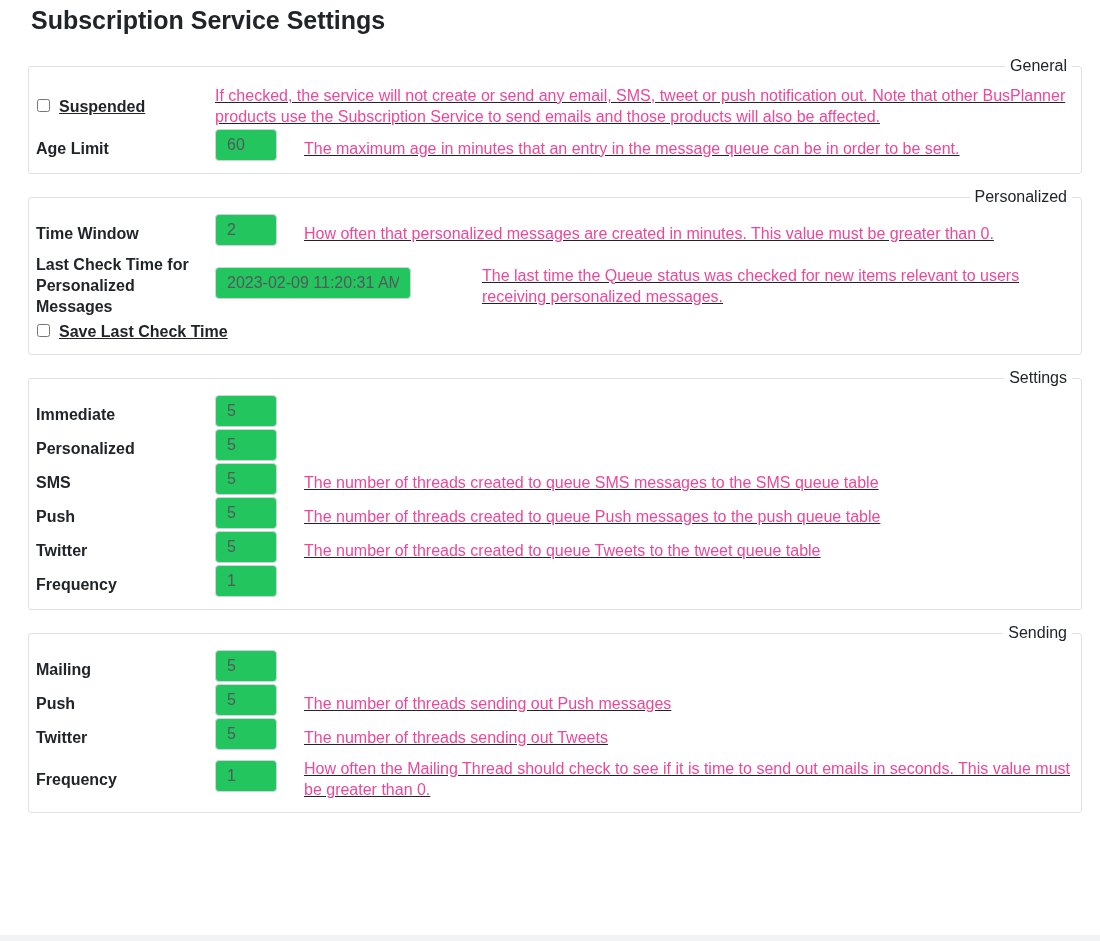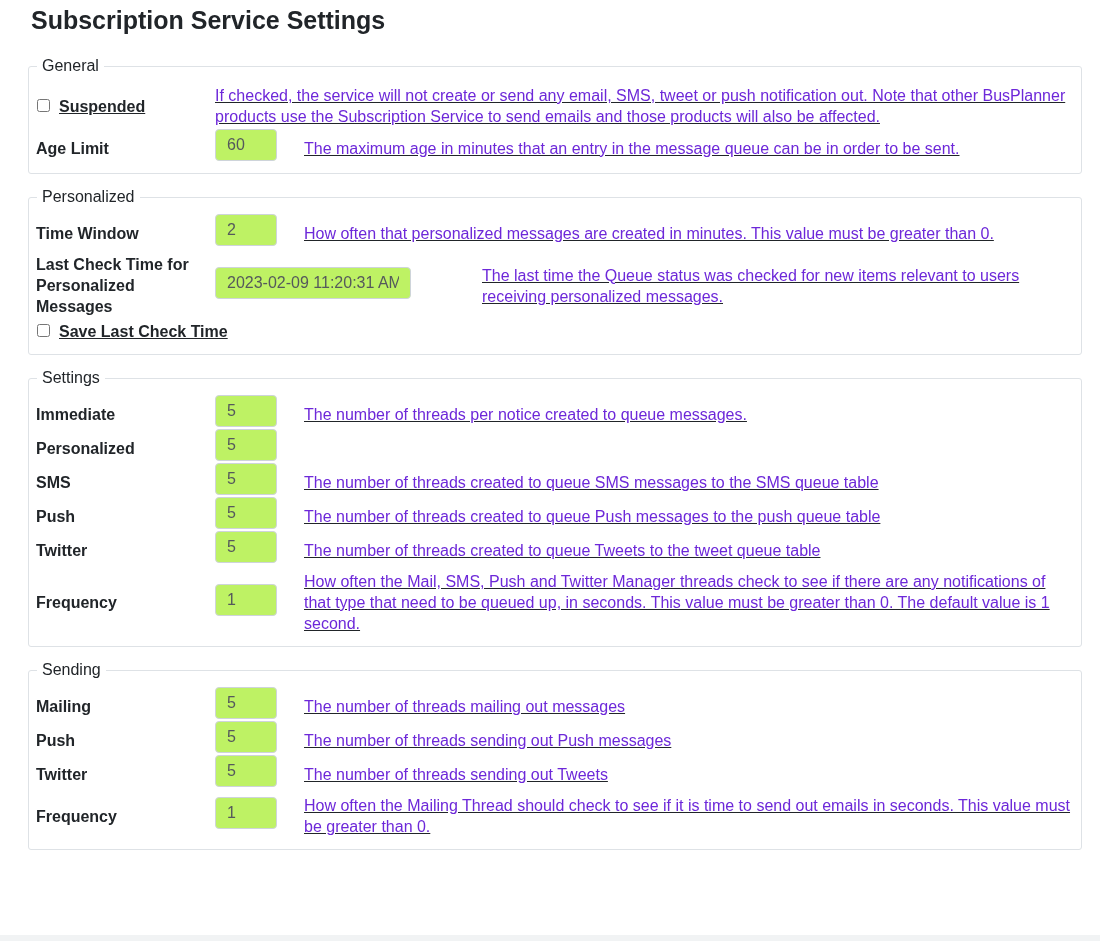--- a/index.html
+++ b/index.html
@@ -25,40 +25,41 @@
     border-radius: 3px;
     margin: 0 0 14px 0;
     padding: 6px 10px 12px 7px;
   }
   legend.section-legend {
     font-size: 16px;
     font-weight: 400;
     color: #212529;
     padding: 0 5px;
     margin-left: 1px;
+    text-align: right;
   }
   .form-row { display: flex; align-items: center; margin-top: 2px; text-decoration: underline; }
   .col-label { width: 179px; flex: none; padding-top: 6px; }
   .col-label.chk { padding-top: 2px; display: flex; align-items: flex-start; }
   .field-label { font-weight: 700; line-height: 21px; display: inline-block; }
   .col-input { flex: none; width: 89px; }
   .col-input.lg { width: 267px; }
   input.txt {
     height: 32px;
     border: 1px solid #ced4da;
     border-radius: 4px;
     padding: 0 11px;
     font-size: 16px;
     color: #55595c;
     font-family: inherit;
     width: 62px;
-    background: #bef264;
+    background: #22c55e;
   }
   input.txt.lg { width: 196px; }
-  .col-desc { flex: 1; line-height: 21px; padding-top: 6px; color: #6d28d9; }
+  .col-desc { flex: 1; line-height: 21px; padding-top: 6px; color: #ec4899; }
   .col-desc.top { padding-top: 2px; }
   input.cb {
     width: 13px; height: 13px;
     margin: 3px 9px 0 1px;
     flex: none;
     accent-color: #ffffff;
   }
   .bottom-bar {
     position: absolute;
     left: 0; bottom: 0;
@@ -129,21 +130,20 @@
   <fieldset class="section">
     <legend class="section-legend">Settings</legend>
 
     <div class="form-row">
       <div class="col-label">
         <label class="field-label">Immediate</label>
       </div>
       <div class="col-input">
         <input type="text" class="txt" value="5" style="">
       </div>
-      <div class="col-desc">The number of threads per notice created to queue messages.</div>
     </div>
 
     <div class="form-row">
       <div class="col-label">
         <label class="field-label">Personalized</label>
       </div>
       <div class="col-input">
         <input type="text" class="txt" value="5" style="">
       </div>
     </div>
@@ -178,35 +178,33 @@
       <div class="col-desc">The number of threads created to queue Tweets to the tweet queue table</div>
     </div>
 
     <div class="form-row">
       <div class="col-label">
         <label class="field-label">Frequency</label>
       </div>
       <div class="col-input">
         <input type="text" class="txt" value="1" style="">
       </div>
-      <div class="col-desc">How often the Mail, SMS, Push and Twitter Manager threads check to see if there are any notifications of that type that need to be queued up, in seconds. This value must be greater than 0. The default value is 1 second.</div>
     </div>
   </fieldset>
 
   <fieldset class="section">
     <legend class="section-legend">Sending</legend>
 
     <div class="form-row">
       <div class="col-label">
         <label class="field-label">Mailing</label>
       </div>
       <div class="col-input">
         <input type="text" class="txt" value="5" style="">
       </div>
-      <div class="col-desc">The number of threads mailing out messages</div>
     </div>
 
     <div class="form-row">
       <div class="col-label">
         <label class="field-label">Push</label>
       </div>
       <div class="col-input">
         <input type="text" class="txt" value="5" style="">
       </div>
       <div class="col-desc">The number of threads sending out Push messages</div>

